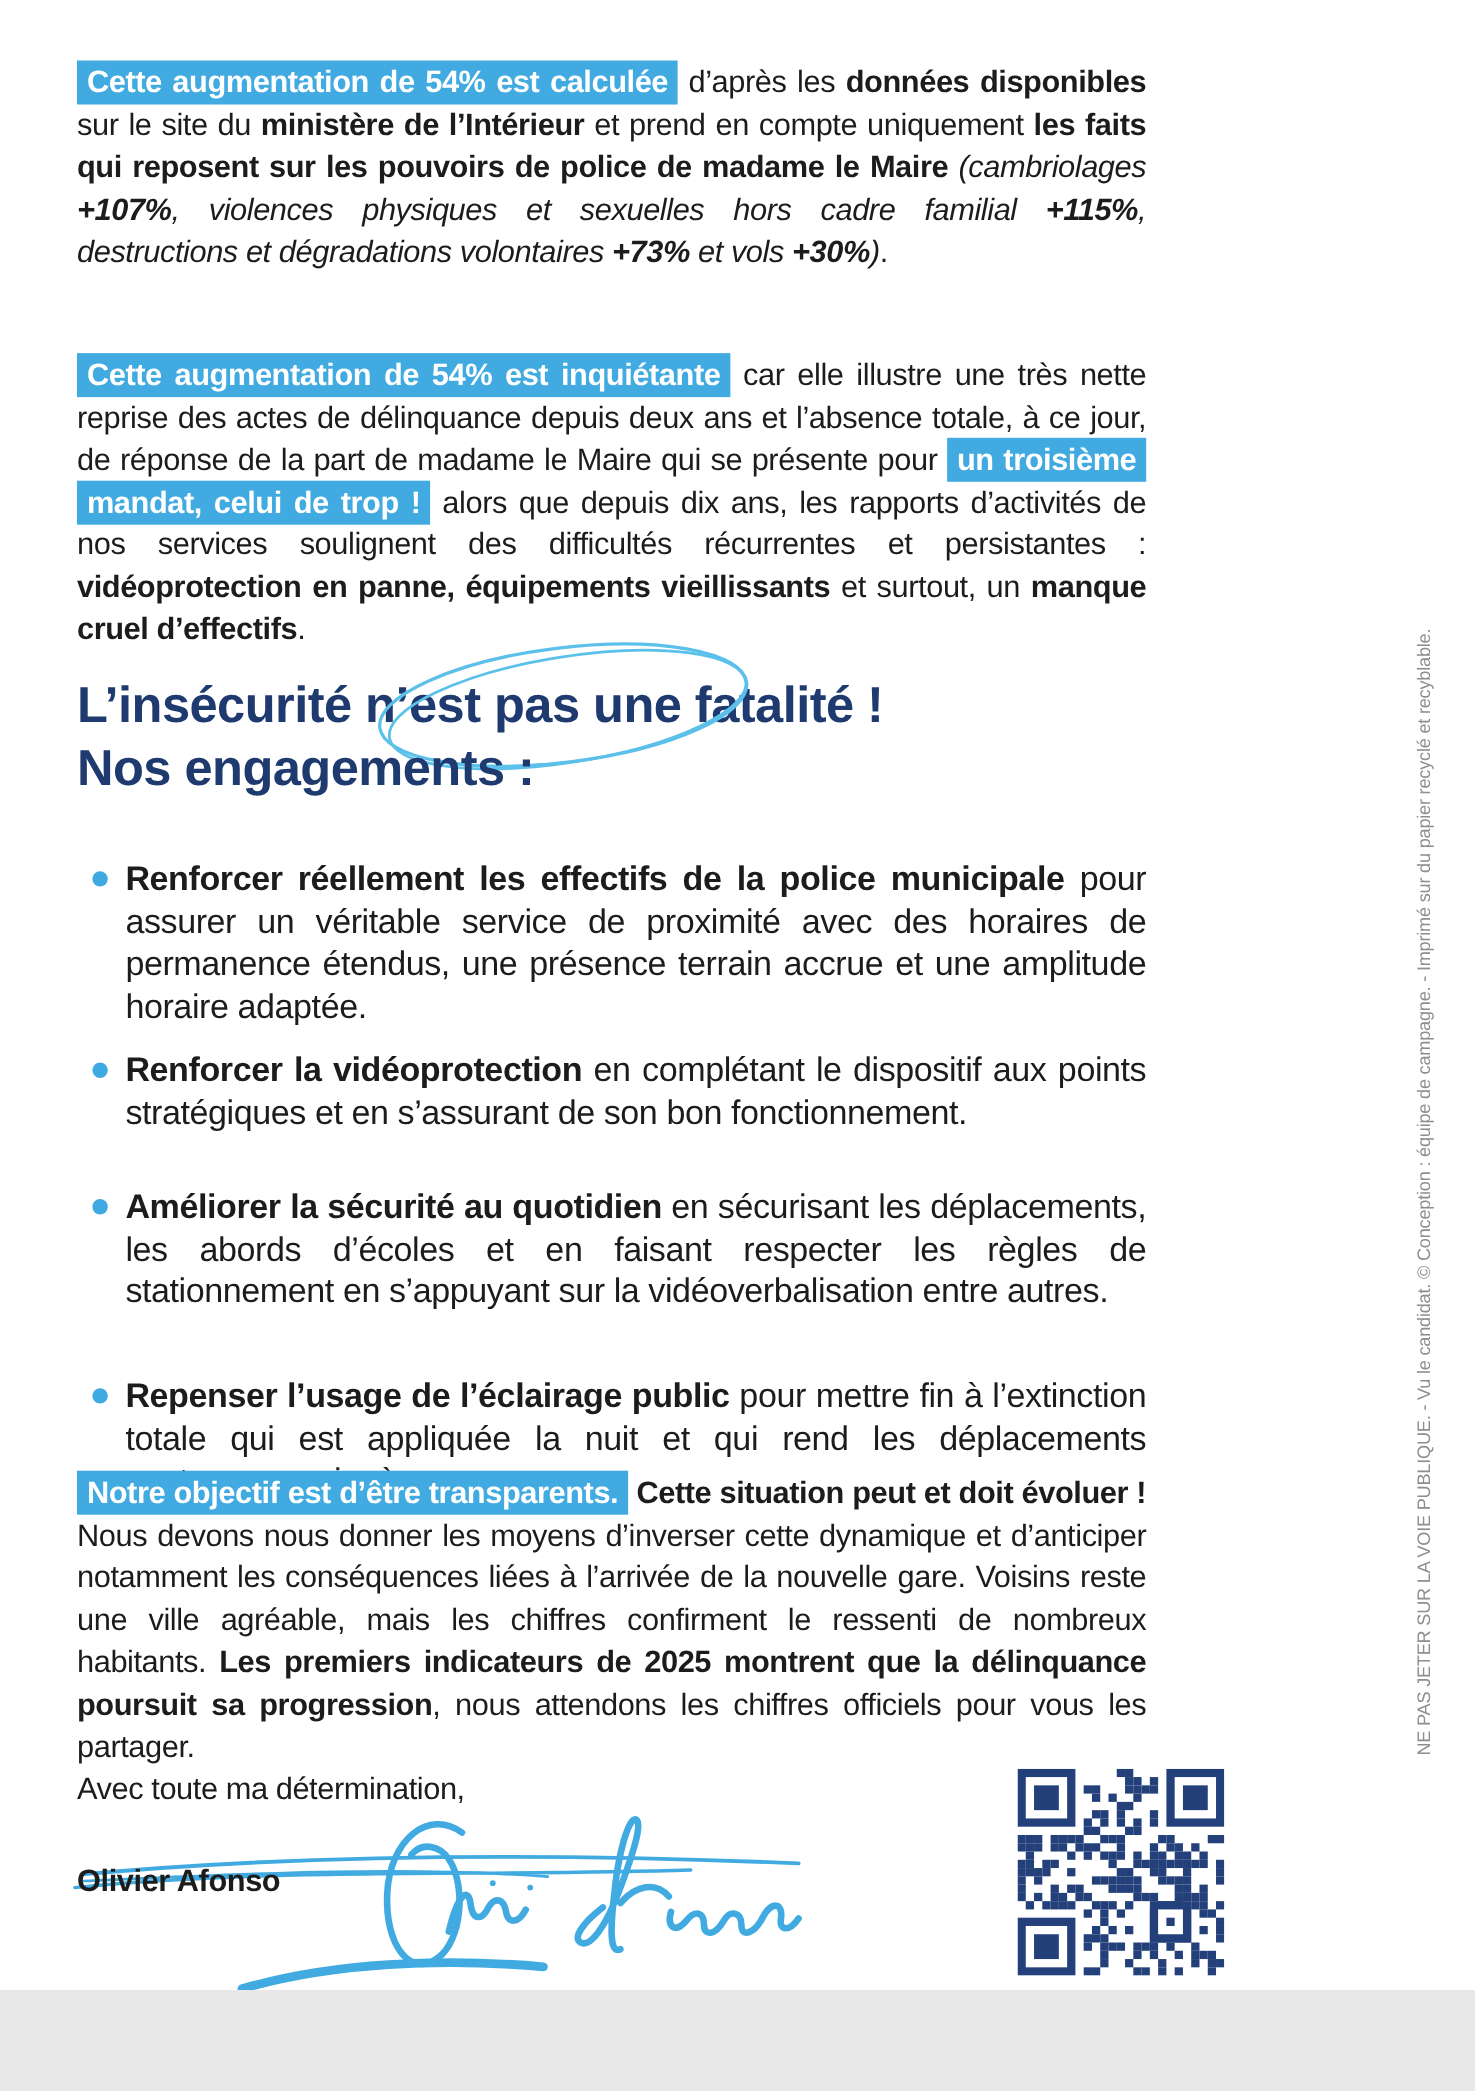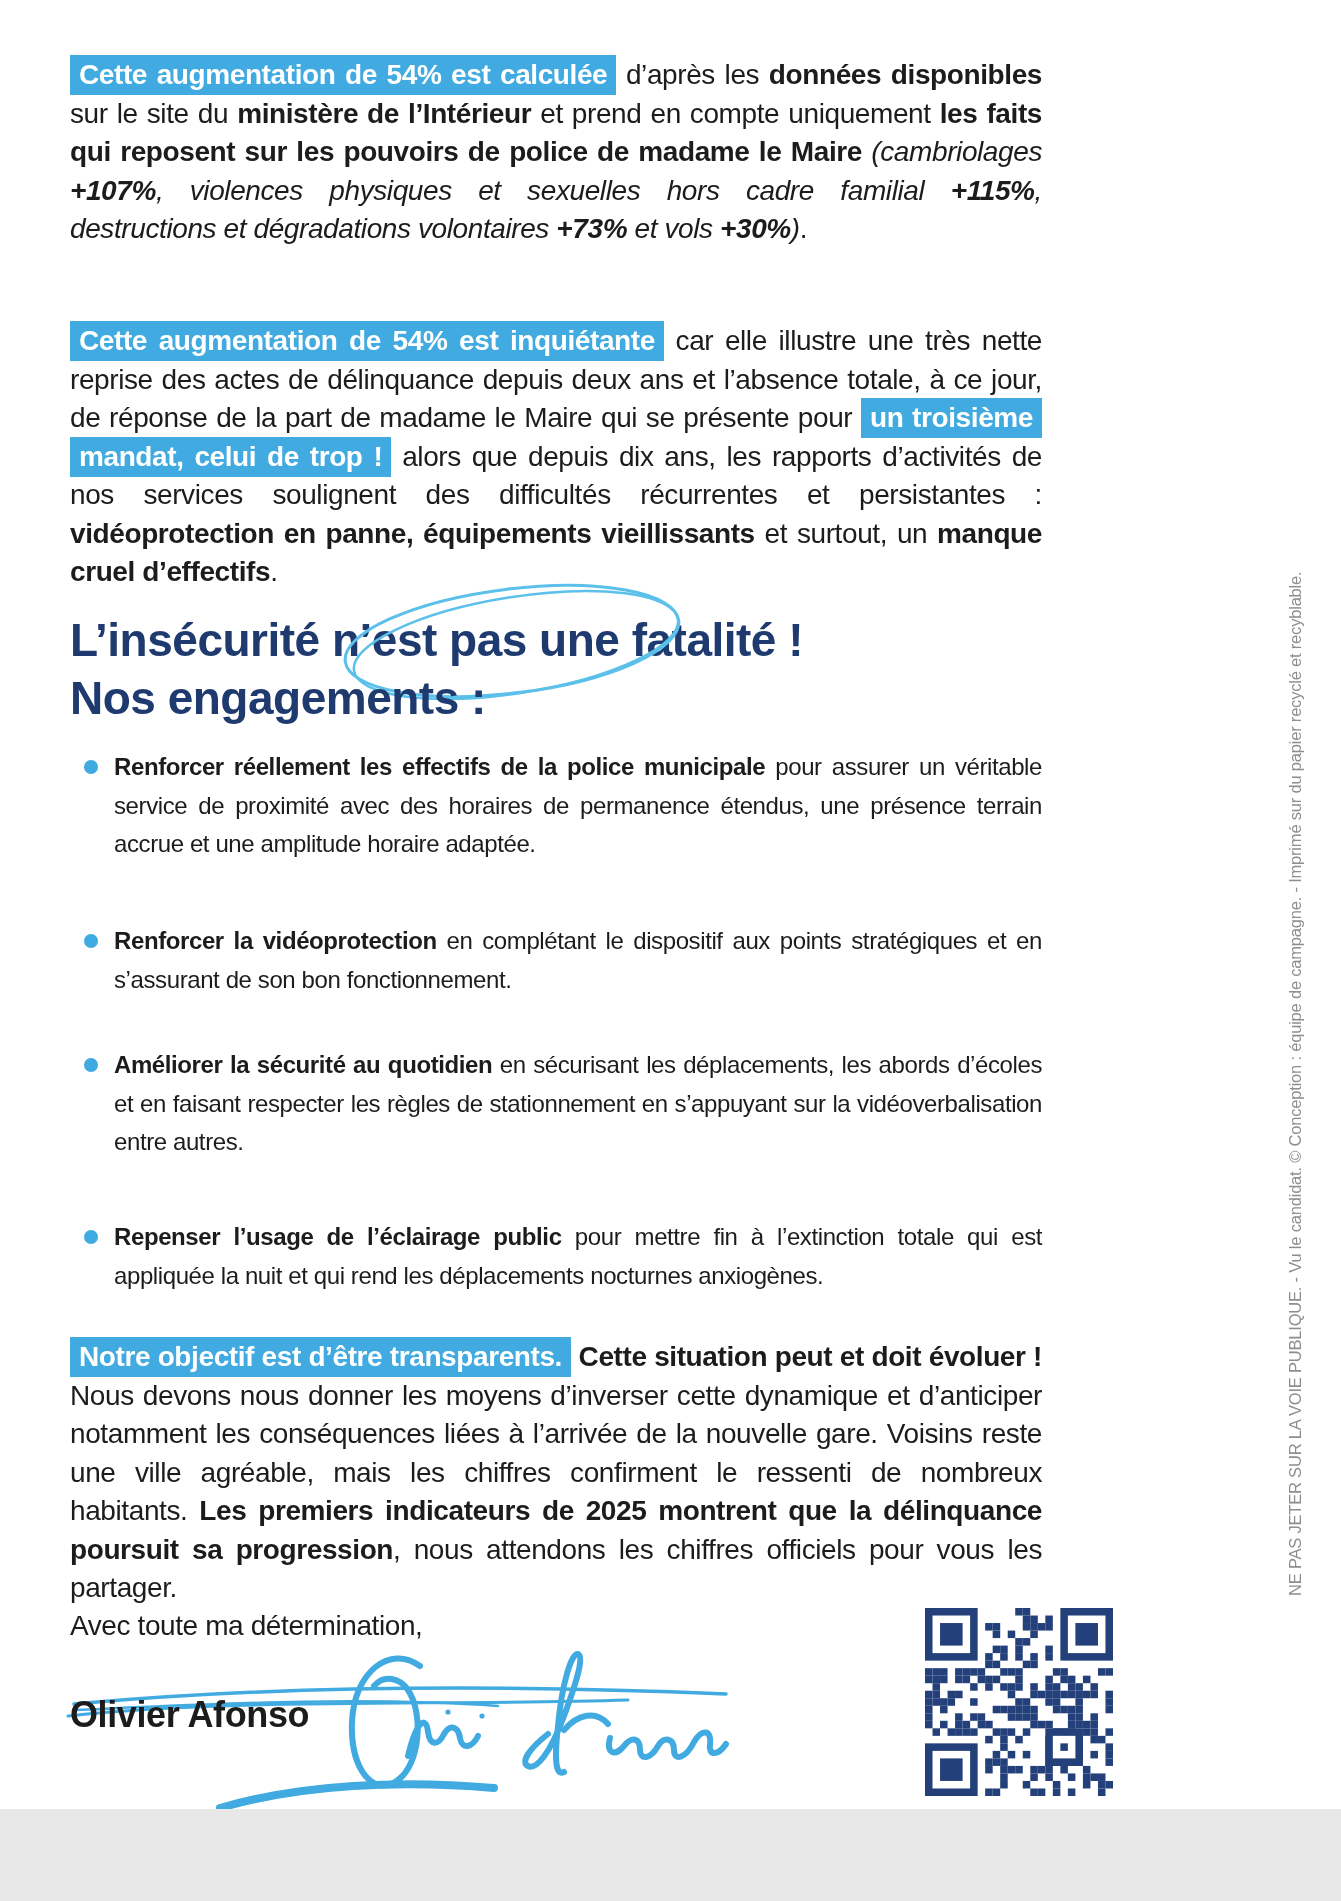--- a/index.html
+++ b/index.html
@@ -29,29 +29,30 @@
     font-weight:700; font-size:46px; line-height:58px;
     letter-spacing:-0.5px; color:#1e3a6e; text-align:left;
   }
   .headline .hl-line { position:relative; display:block; }
   .ellipse-annot {
     position:absolute; left:266px; top:-36px; width:352px; height:132px;
     pointer-events:none;
   }
   .bullet {
     position:absolute; left:70px; width:972px; padding-left:44px;
-    font-size:24px; line-height:38.5px; letter-spacing:-0.4px;
+    font-size:31px; line-height:38.5px; letter-spacing:-0.4px;
     text-align:justify;
+    margin-top:32px;
   }
   .bullet::before {
     content:''; position:absolute; left:14px; top:12px;
     width:14px; height:14px; border-radius:50%; background:#3fa9e1;
   }
   .closing-line { position:absolute; left:70px; top:1610px; font-size:28px; letter-spacing:-0.4px; }
-  .candidate-name { position:absolute; left:70px; top:1694px; font-size:36px; font-weight:700; letter-spacing:-0.4px; }
+  .candidate-name { position:absolute; left:70px; top:1694px; font-size:28px; font-weight:700; letter-spacing:-0.4px; }
   .flourish { position:absolute; left:62px; top:1678px; width:680px; height:50px; }
   .signature { position:absolute; left:212px; top:1638px; width:520px; height:185px; }
   .qr-wrap { position:absolute; left:925px; top:1608px; width:188px; height:188px; }
   .footer {
     position:absolute; left:0; top:1834px; width:1341px;
     display:flex; justify-content:center; align-items:center; gap:17px;
     font-size:30px; font-weight:700; letter-spacing:-0.5px; color:#1e3a6e;
   }
   .footer .sep { color:#41abe1; font-weight:700; }
   .side-note {

